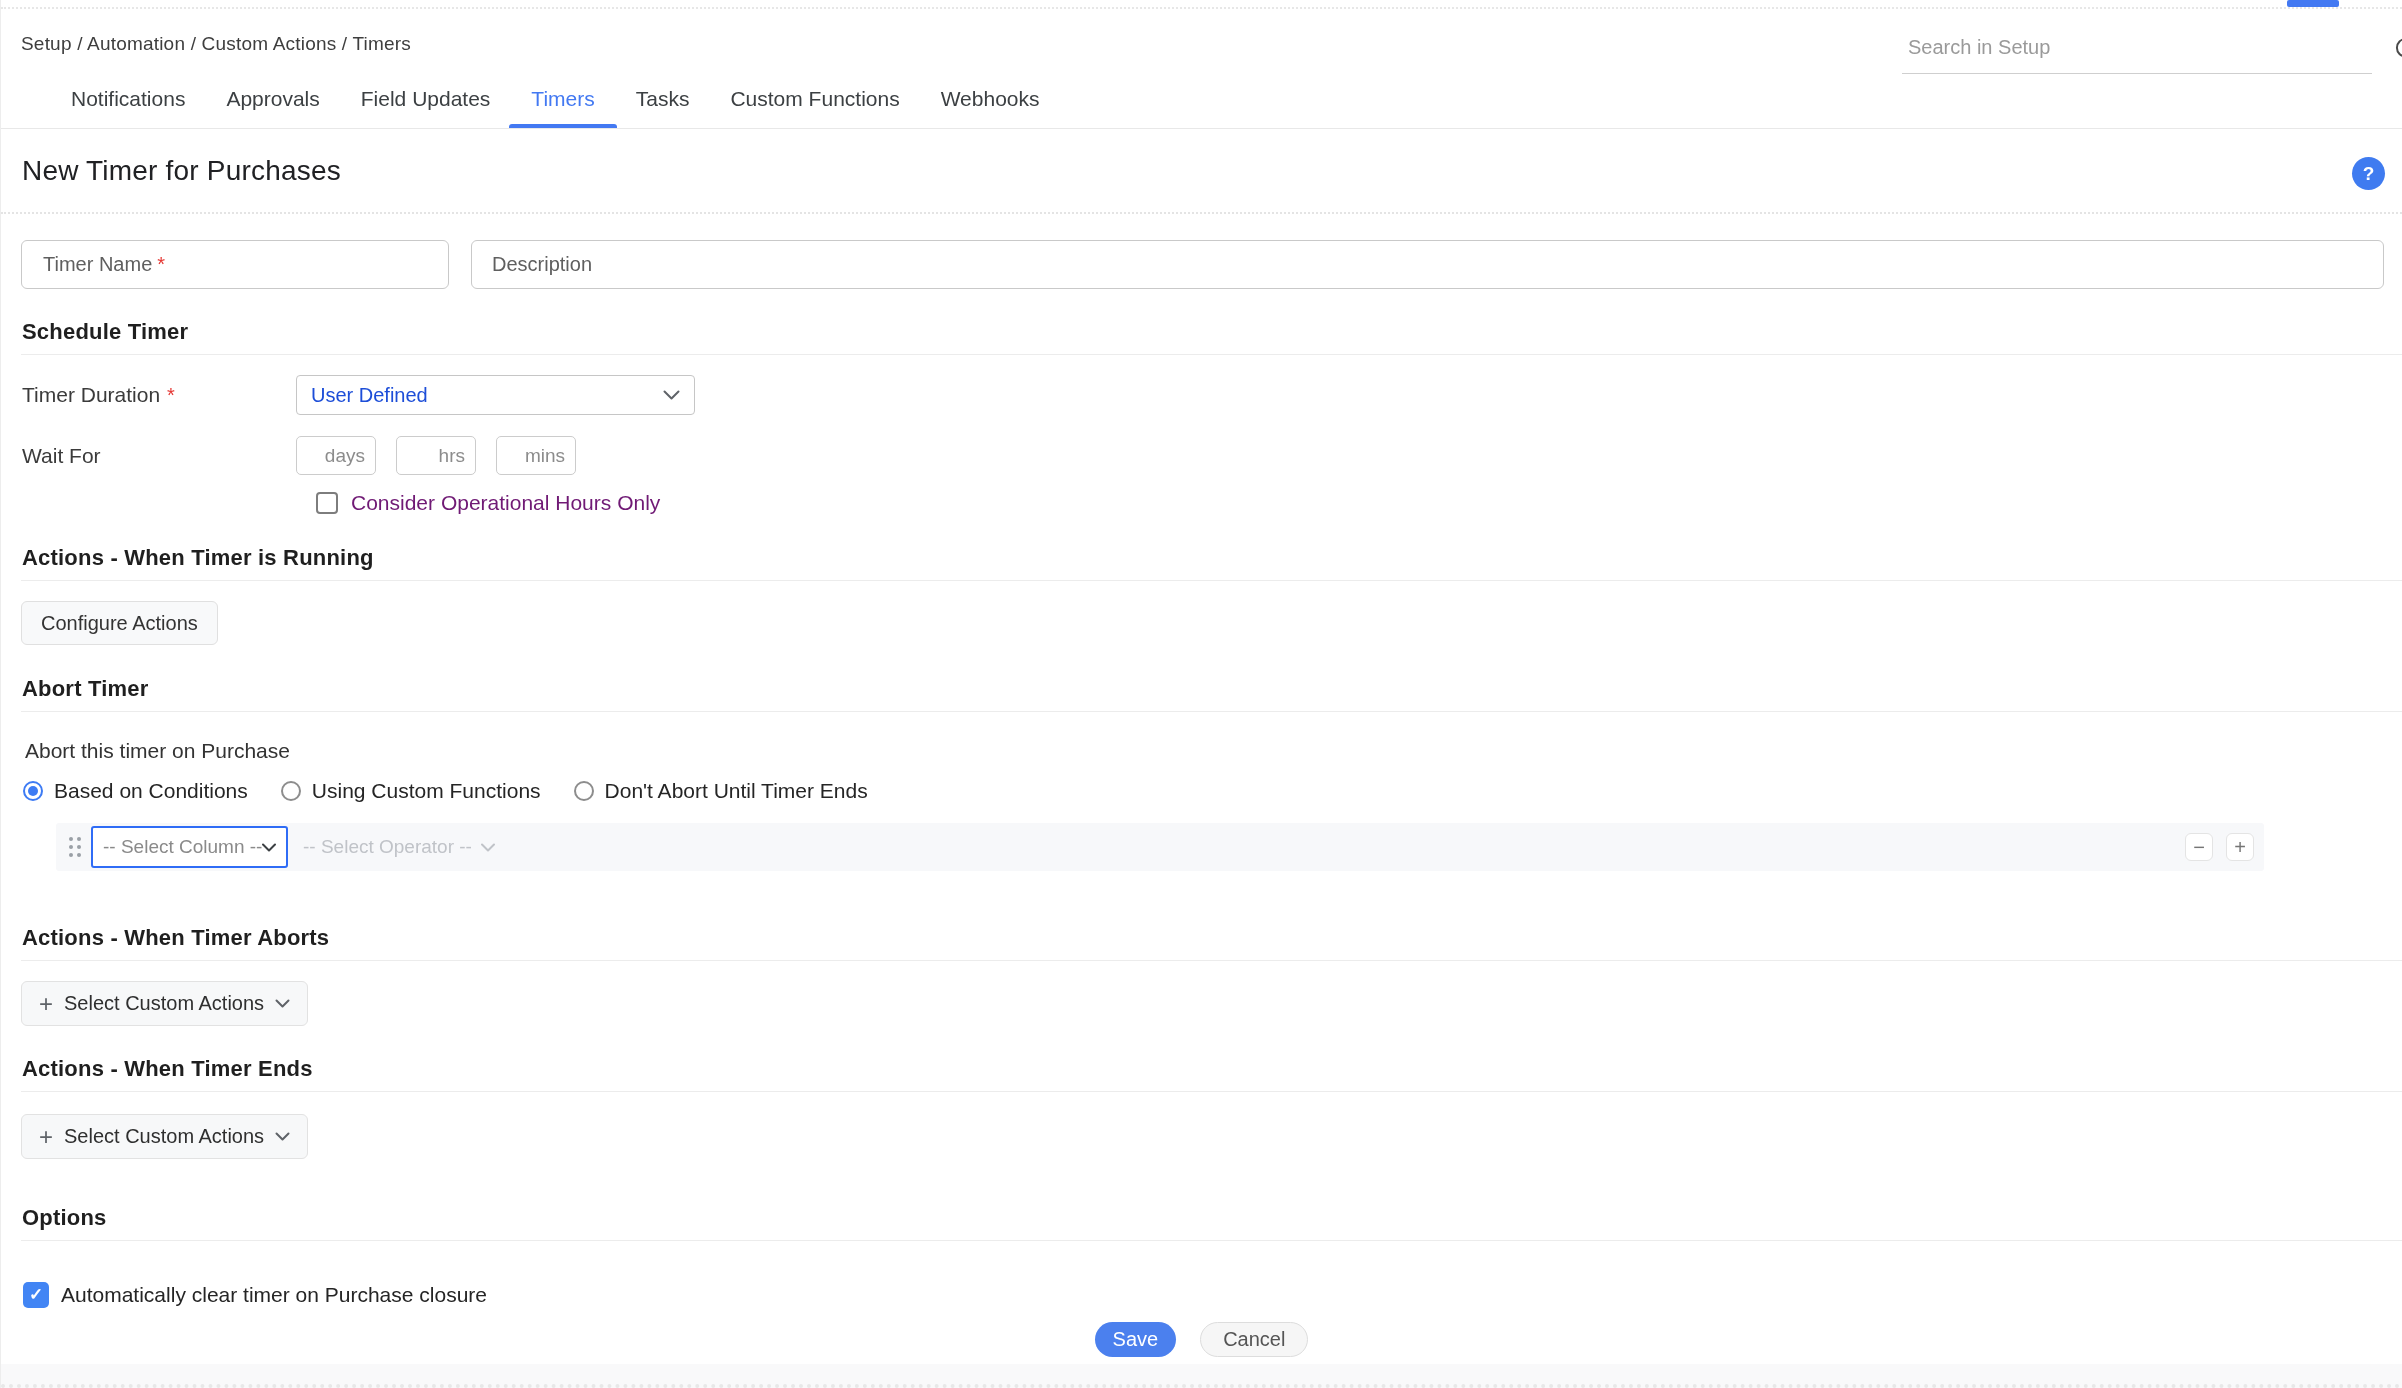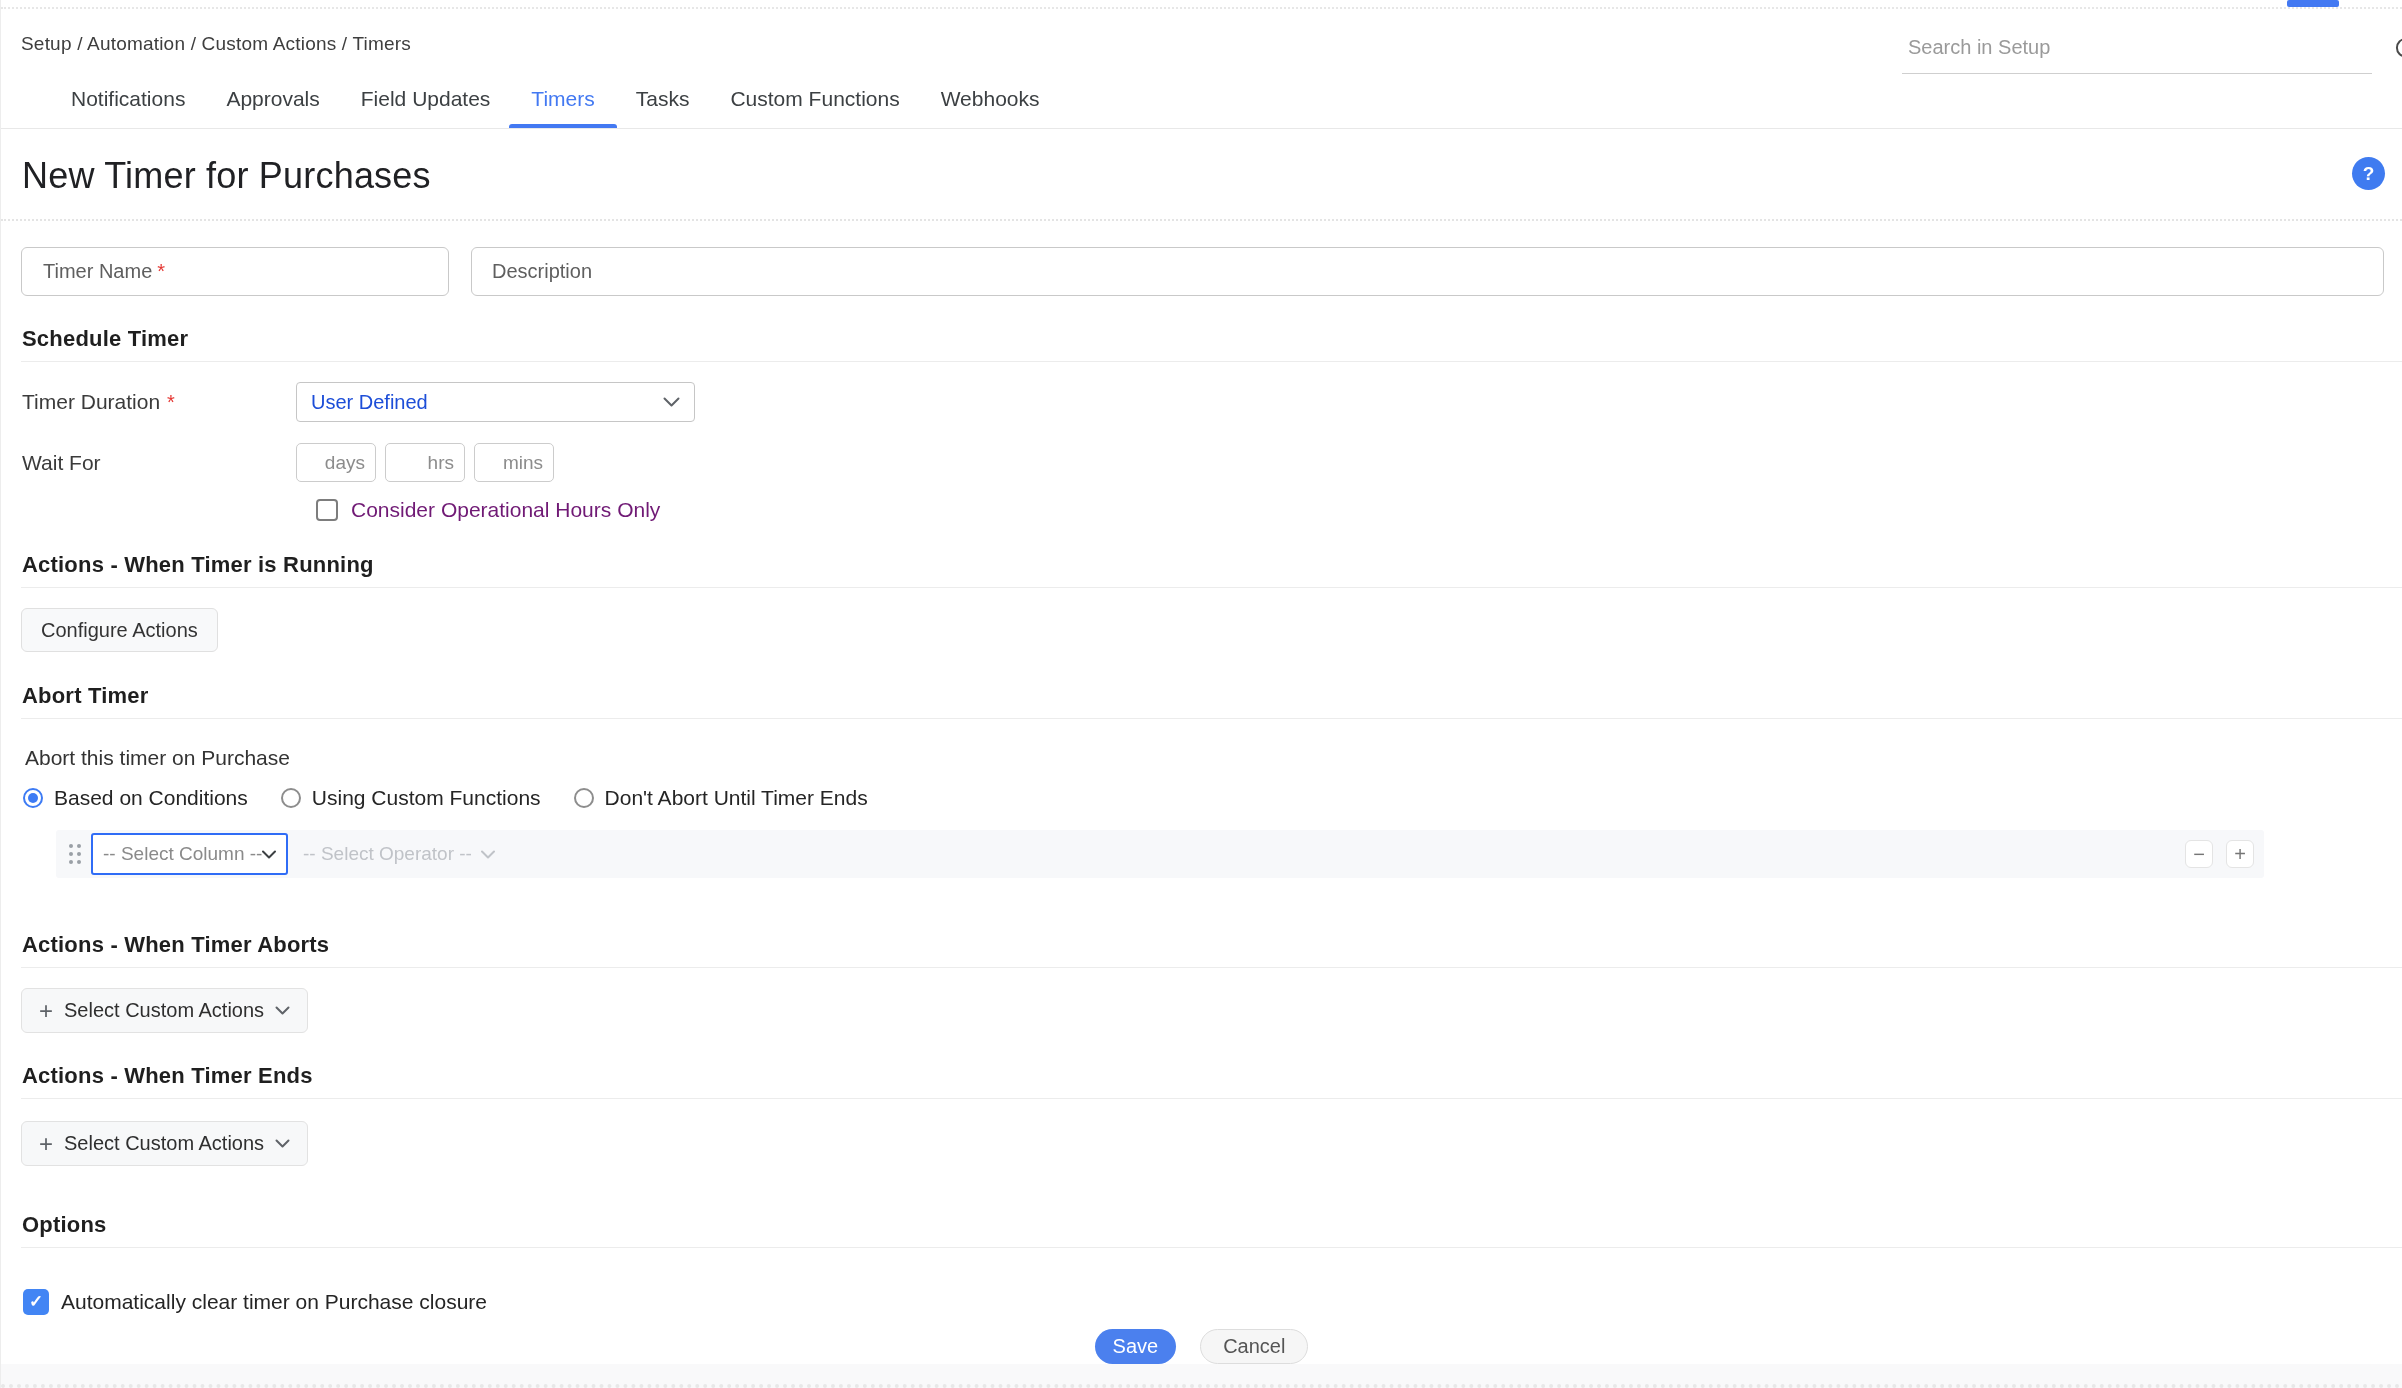--- a/index.html
+++ b/index.html
@@ -25,21 +25,21 @@
   .search-icon { position:absolute; right:8px; top:4px; width:32px; height:32px; cursor:pointer; }
 
   
   .tabs-row { margin-top:18px; padding-left:70px; border-bottom:1px solid #e8e8e8; display:flex; gap:41px; }
   .tab { position:relative; padding:14px 0 17px; font-size:21px; color:#3c4043; cursor:pointer; white-space:nowrap; }
   .tab.active { color:#4379f2; }
   .tab.active::after { content:""; position:absolute; left:-22px; right:-22px; bottom:0; height:4px; background:#4379f2; border-radius:3px 3px 0 0; }
 
   
   .title-row { display:flex; justify-content:space-between; align-items:flex-start; padding:26px 17px 22px 21px; border-bottom:2px dotted #e4e4e4; }
-  .page-title { font-size:36px; font-weight:500; color:#202124; letter-spacing:.2px; }
+  .page-title { font-size:28px; font-weight:500; color:#202124; letter-spacing:.2px; }
   .help-btn { width:33px; height:33px; border-radius:50%; background:#3f7bf0; color:#fff; font-size:19px; font-weight:bold; display:flex; align-items:center; justify-content:center; cursor:pointer; margin-top:2px; }
 
   
   .fields-row { display:flex; gap:22px; padding:26px 18px 0 20px; }
   .text-field { position:relative; height:49px; border:1px solid #c9c9c9; border-radius:6px; background:#fff; }
   .text-field input { width:100%; height:100%; border:none; outline:none; background:transparent; font-family:"Liberation Sans",sans-serif; font-size:20px; color:#3b82f6; padding:0 20px; border-radius:6px; }
   .text-field input::placeholder { color:#5f5f5f; }
   .tf-name { width:428px; }
   .tf-desc { flex:1; max-width:1914px; }
   .float-ph { position:absolute; left:21px; top:0; height:100%; display:flex; align-items:center; font-size:20px; color:#5f5f5f; pointer-events:none; gap:5px; }
@@ -50,21 +50,21 @@
   .divider { margin-left:20px; margin-top:9px; border-bottom:1px solid #ececec; }
   .mt31 { margin-top:31px; } .mt54 { margin-top:54px; } .mt46 { margin-top:46px; }
 
   
   .form-row { display:flex; align-items:center; }
   .duration-row { margin-top:20px; height:40px; }
   .row-label { width:295px; padding-left:21px; font-size:21px; color:#3b3b3b; display:flex; gap:7px; align-items:center; }
   .select-box { width:399px; height:40px; border:1px solid #c6c6c6; border-radius:4px; background:#fff; display:flex; align-items:center; padding:0 14px; cursor:pointer; }
   .select-box .val { flex:1; font-size:20px; color:#1d4ed8; }
   .wait-row { margin-top:21px; height:39px; align-items:center; }
-  .wait-inputs { display:flex; gap:9px; }
+  .wait-inputs { display:flex; gap:20px; }
   .wait-inputs input { width:80px; height:39px; border:1px solid #ccc; border-radius:5px; font-family:"Liberation Sans",sans-serif; font-size:19px; text-align:right; padding-right:10px; color:#333; outline:none; }
   .wait-inputs input::placeholder { color:#8c8c8c; }
   .op-hours-row { margin-top:16px; margin-left:315px; display:flex; align-items:center; height:24px; }
   .checkbox { width:22px; height:22px; border:2px solid #7d7d7d; border-radius:4px; background:#fff; cursor:pointer; }
   .op-hours-row .cb-label { margin-left:13px; font-size:21px; color:#701a75; }
 
   
   .configure-btn { margin:20px 0 0 20px; display:inline-flex; align-items:center; height:44px; padding:0 19px; background:#f8f9fa; border:1px solid #e0e0e0; border-radius:6px; font-size:20px; color:#333; cursor:pointer; }
   .select-actions-btn { margin:20px 0 0 20px; display:inline-flex; align-items:center; gap:11px; height:45px; padding:0 17px; background:#f7f8f9; border:1px solid #e2e2e2; border-radius:6px; font-size:20px; color:#2f2f2f; cursor:pointer; }
   .select-actions-btn .plus { font-size:24px; font-weight:400; color:#5f6368; line-height:20px; }

